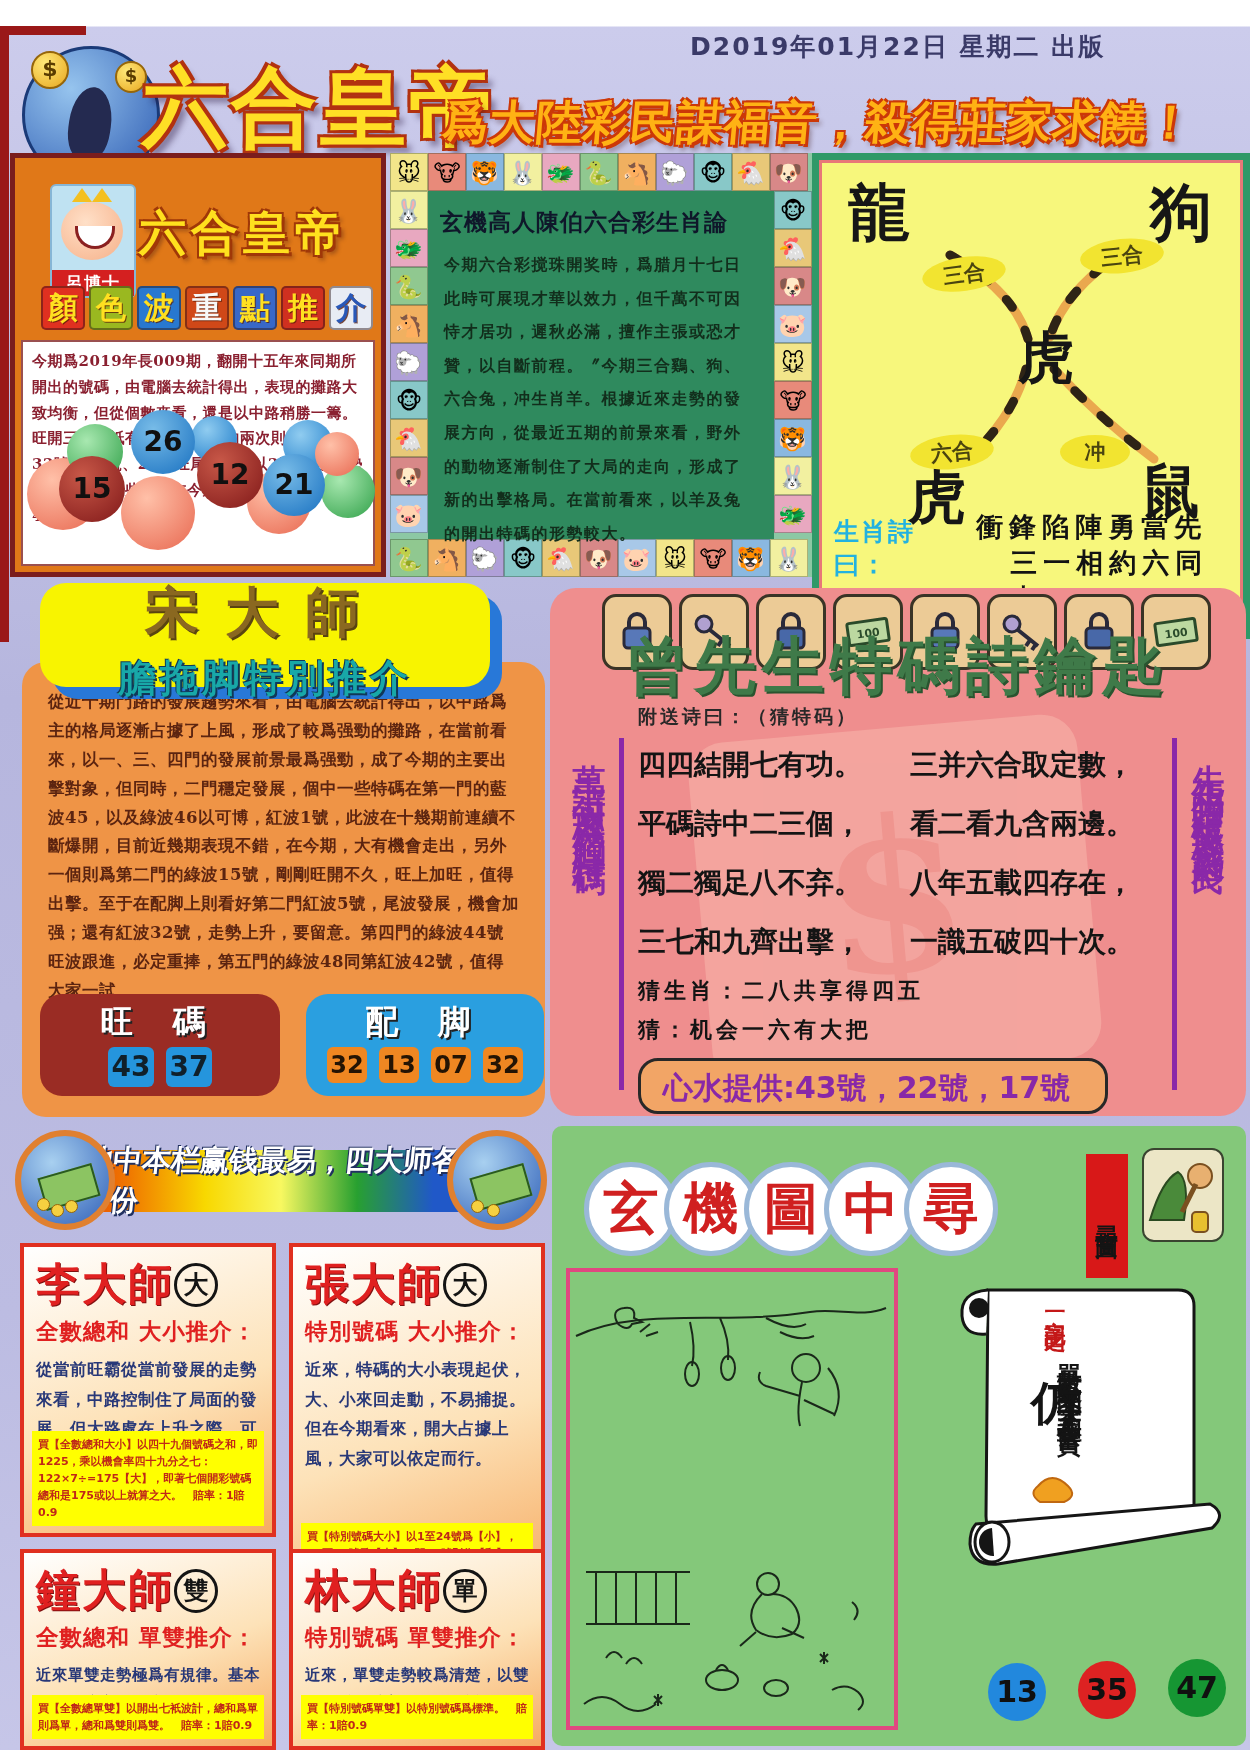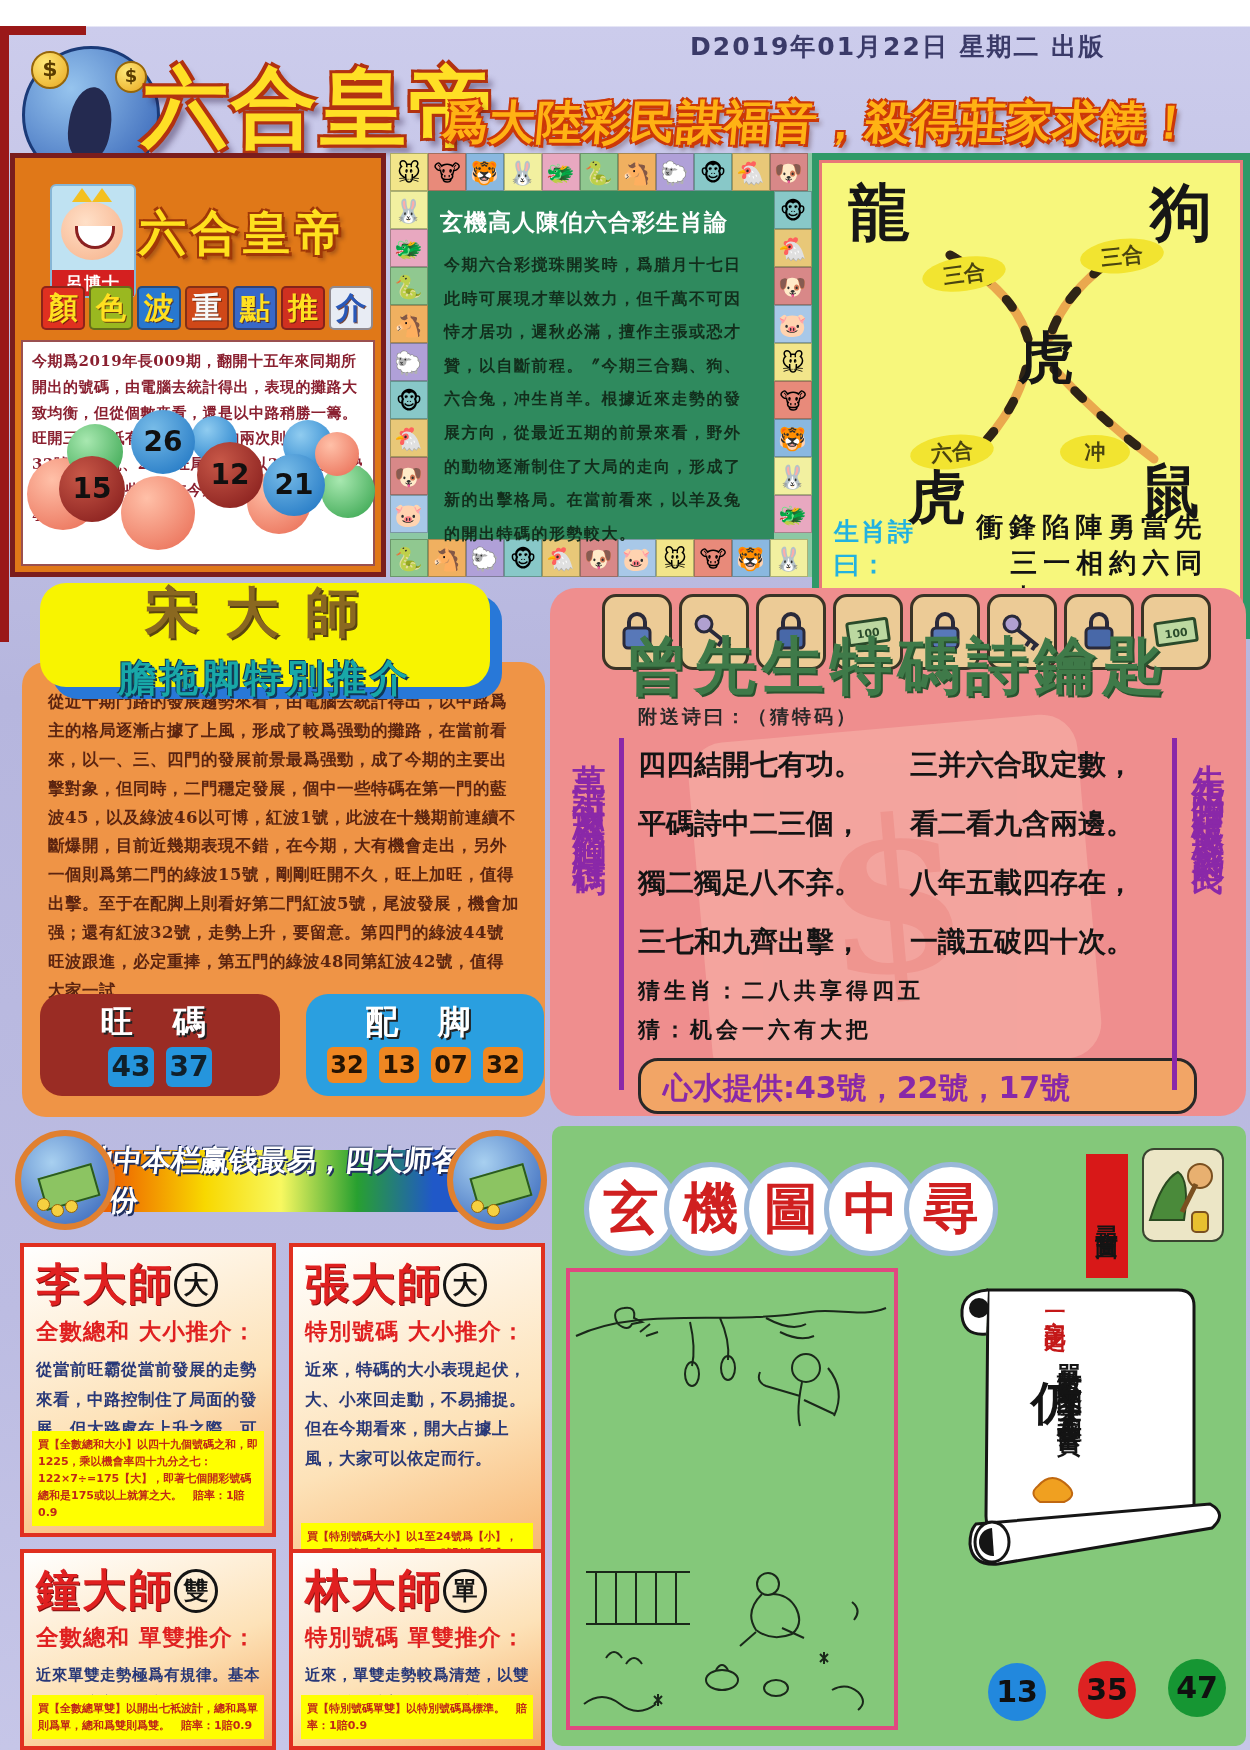--- a/index.html
+++ b/index.html
@@ -43,21 +43,21 @@
   .b-blue{background:radial-gradient(circle at 35% 30%,#90ccf0,#1878c8);}
   .b-maroon{background:radial-gradient(circle at 35% 30%,#c85848,#801818);}
   .b-nblue{background:radial-gradient(circle at 35% 30%,#78bce8,#1870c0);}
   .ball span{display:block;width:100%;text-align:center;font-weight:bold;color:#101010;}
 
   
   .ze{position:absolute;left:390px;top:153px;width:422px;height:424px;background:#8cc8a4;}
   .zstrip{position:absolute;display:flex;}
   .ztile{width:38px;height:38px;box-sizing:border-box;border:1px solid rgba(40,60,40,.35);font-size:23px;line-height:38px;text-align:center;overflow:hidden;}
   .ze .inner{position:absolute;left:38px;top:38px;width:346px;height:348px;background:#2f8a5e;}
-  .ze .ztitle{margin:16px 12px 0;font-size:23px;font-weight:bold;color:#ffffff;letter-spacing:1px;font-family:"DejaVu Serif",serif;}
+  .ze .ztitle{margin:16px 12px 0;font-size:23px;font-weight:bold;color:#0f172a;letter-spacing:1px;font-family:"DejaVu Serif",serif;}
   .ze .zbody{margin:10px 16px;font-family:"DejaVu Serif",serif;font-size:16px;font-weight:bold;color:#122e1c;line-height:2.1;letter-spacing:1.5px;}
 
   
   .zc{position:absolute;left:812px;top:153px;width:438px;height:486px;background:#2f9968;box-sizing:border-box;padding:7px;}
   .zc .yellow{position:relative;width:100%;height:100%;background:#f7f77c;border:3px solid #e87878;box-sizing:border-box;}
   .zc .corner{position:absolute;font-family:"DejaVu Serif",serif;font-weight:bold;color:#161616;}
   .zc .oval{position:absolute;width:84px;height:34px;background:#f2e430;border-radius:50%;text-align:center;line-height:34px;
         font-size:21px;font-weight:bold;color:#4a4410;font-family:"DejaVu Serif",serif;}
   .zc .poem{position:absolute;left:12px;bottom:12px;display:flex;align-items:flex-start;}
   .zc .poem .lbl{font-size:25px;font-weight:bold;color:#22b2e0;letter-spacing:2px;margin-top:6px;}
@@ -90,21 +90,21 @@
   .vleft{left:16px;border-right:5px solid #8a28a8;padding-right:8px;}
   .vright{right:16px;border-left:5px solid #8a28a8;padding-left:8px;}
   .zeng .wm{position:absolute;left:150px;top:140px;width:390px;height:345px;background:#f7b3a9;opacity:.6;border-radius:36px;transform:rotate(-5deg);z-index:0;}
   .zeng .wm span{display:block;text-align:center;font-size:210px;font-weight:bold;color:#ef9a90;line-height:340px;font-family:"DejaVu Serif",serif;}
   .zeng .content{position:absolute;left:88px;top:116px;width:520px;z-index:1;}
   .zeng .intro{font-family:"DejaVu Serif",serif;font-size:19px;font-weight:bold;color:#282828;letter-spacing:3px;}
   .zeng .pgrid{display:grid;grid-template-columns:1fr 1fr;column-gap:24px;row-gap:21px;margin-top:16px;
         font-family:"DejaVu Serif",serif;font-size:28px;font-weight:bold;color:#141414;}
   .zeng .guess{margin-top:15px;font-family:"DejaVu Serif",serif;font-size:22px;font-weight:bold;color:#141414;letter-spacing:4px;}
   .zeng .g2{margin-top:9px;}
-  .zeng .tips{margin-top:13px;width:559px;height:56px;background:#f2a566;border:3px solid #282828;border-radius:20px;
+  .zeng .tips{margin-top:13px;width:470px;height:56px;background:#f2a566;border:3px solid #282828;border-radius:20px;
         font-size:30px;font-weight:bold;color:#8828a8;line-height:54px;padding-left:22px;box-sizing:border-box;}
 
   
   .rb{position:absolute;left:15px;top:1126px;width:532px;height:110px;}
   .rb .bar{position:absolute;left:38px;top:24px;width:456px;height:62px;border-radius:12px;
         background:linear-gradient(90deg,#e03008,#f07800,#f8d800,#f8f860,#28a030,#2058c8,#2058c8);
         display:flex;align-items:center;justify-content:center;}
   .rb .bar span{font-size:29px;font-weight:bold;color:#fff;transform:skewX(-6deg);letter-spacing:0px;
         text-shadow:2px 2px 0 #203060,-1px -1px 0 #203060;}
   .emblem{position:absolute;top:4px;width:100px;height:100px;border-radius:50%;border:6px solid #e08030;box-sizing:border-box;

